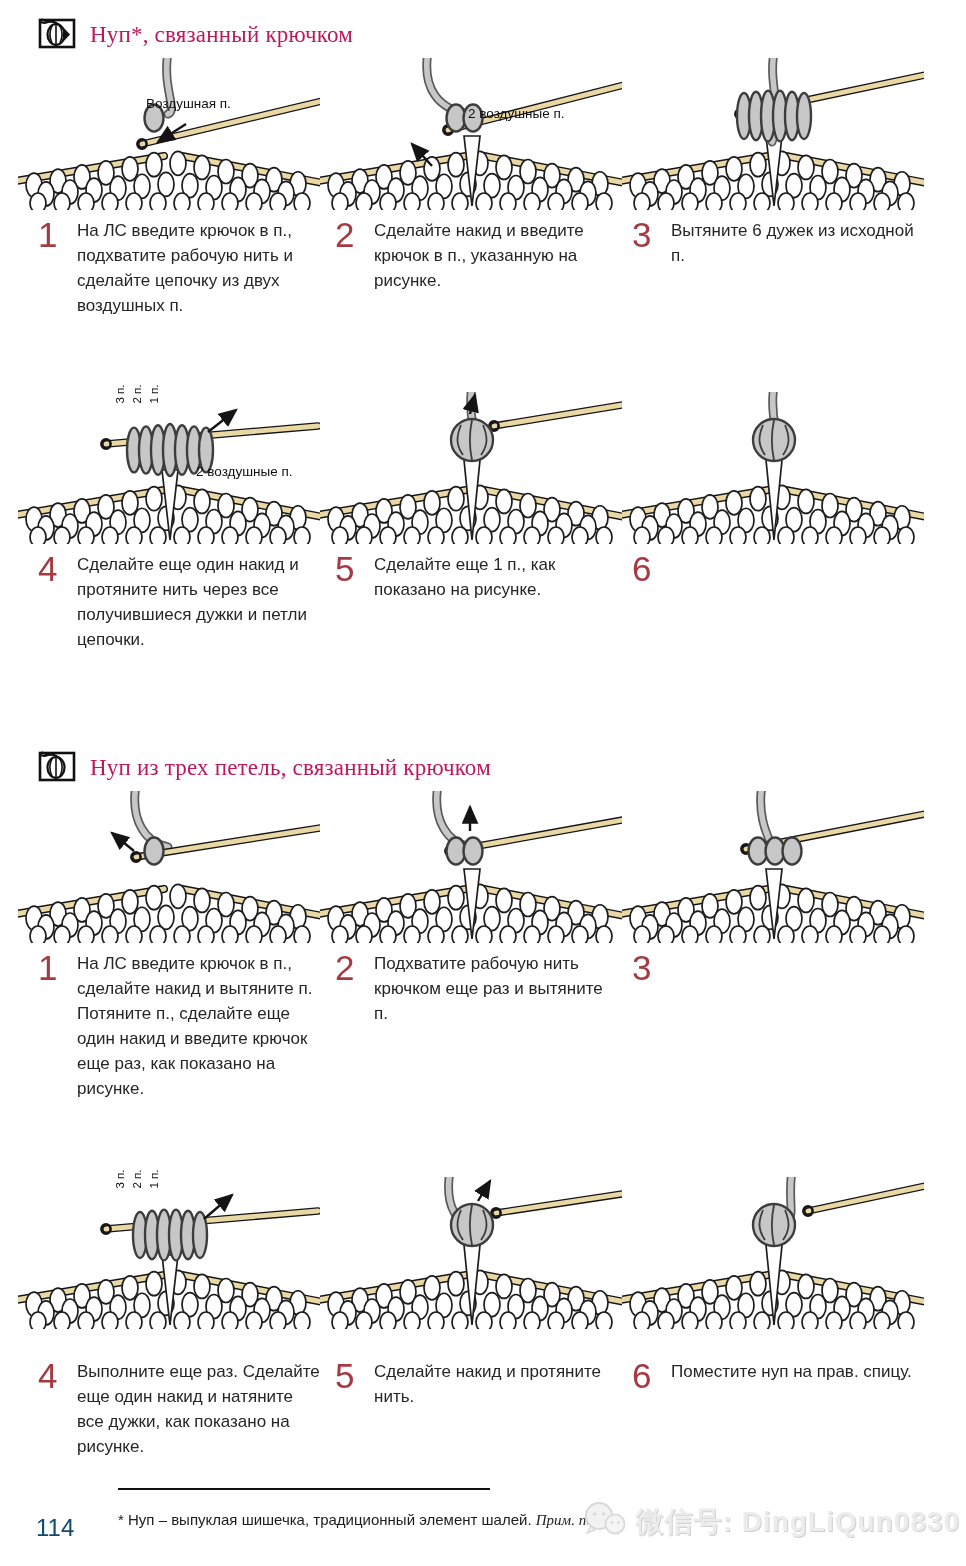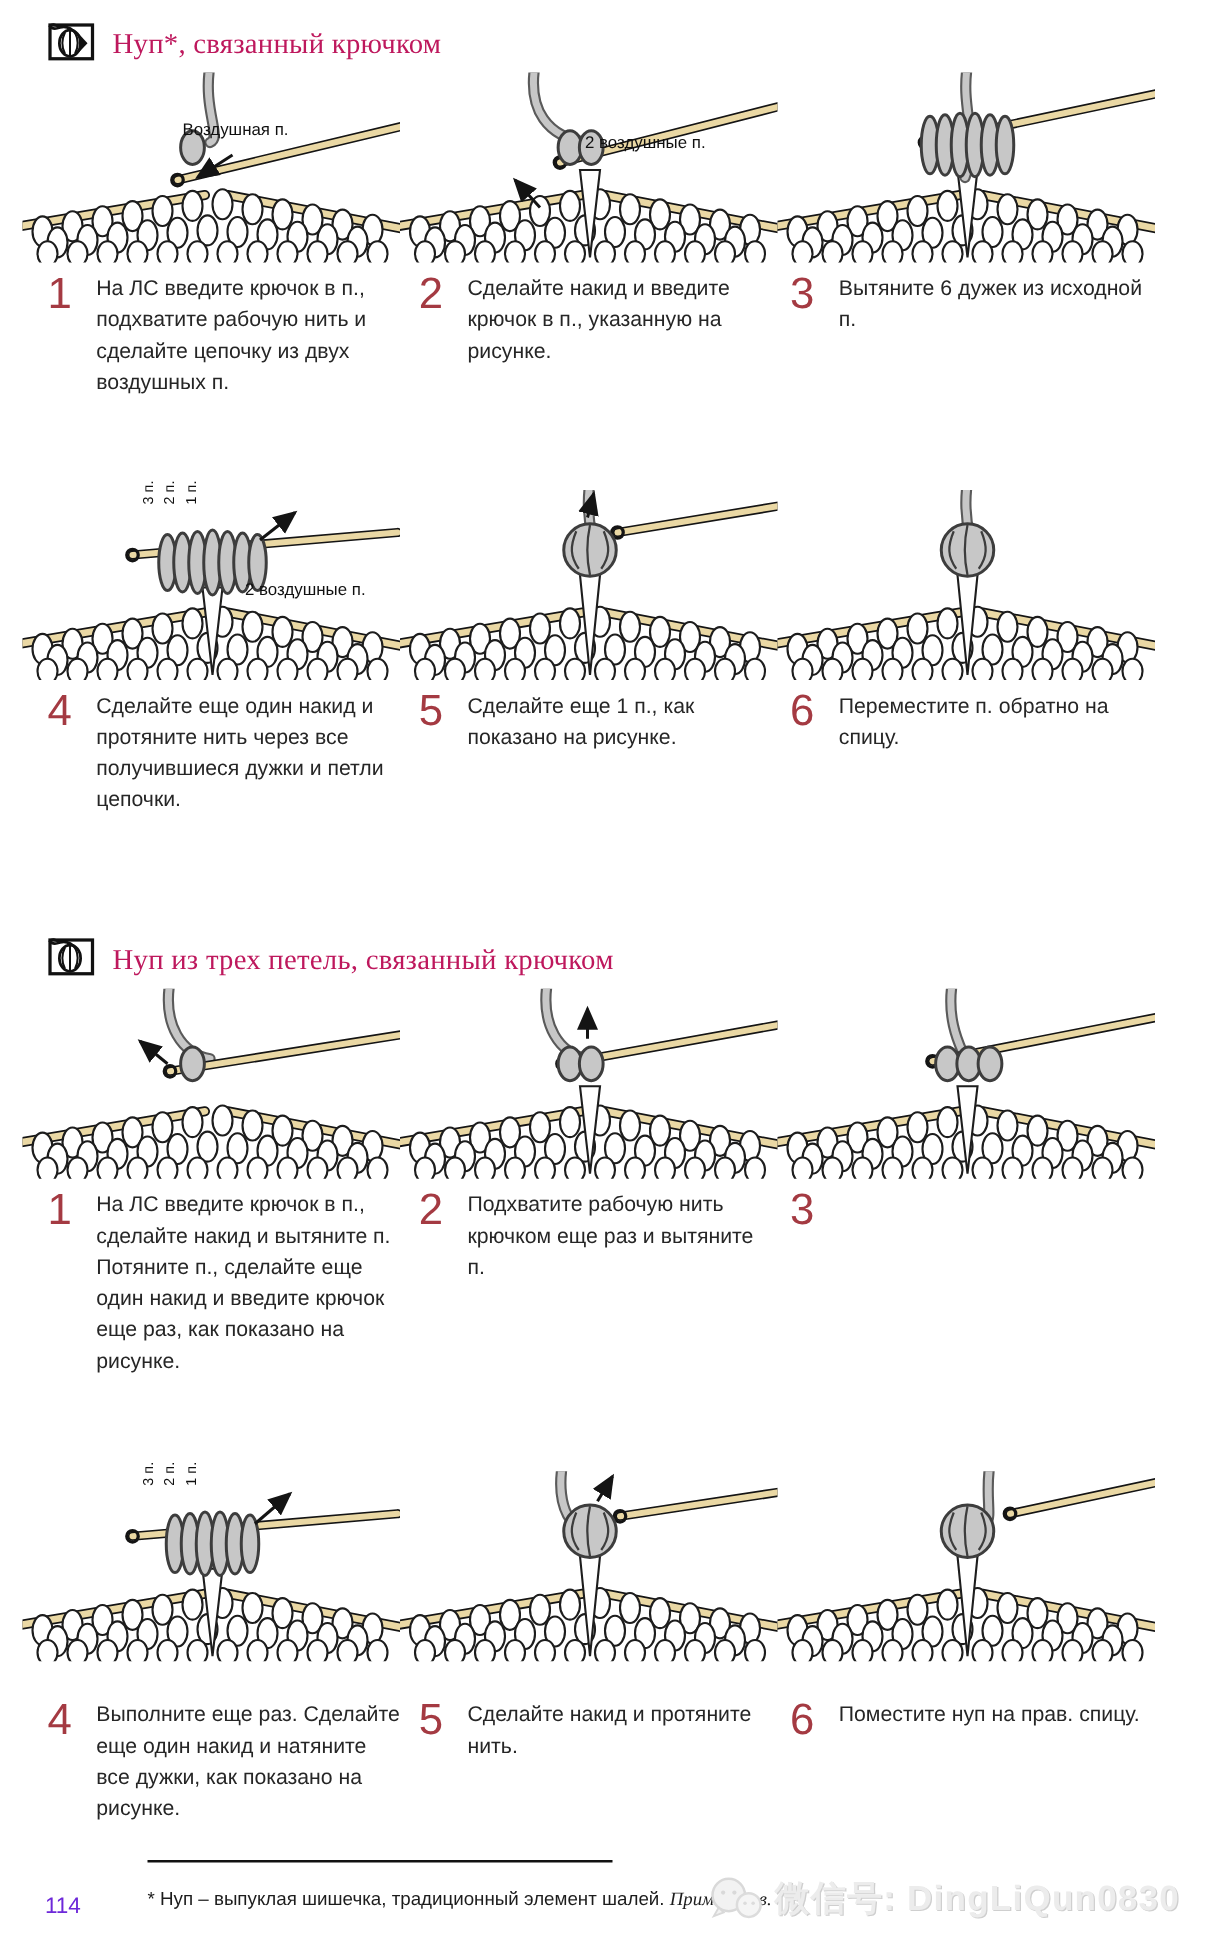--- a/index.html
+++ b/index.html
@@ -19,22 +19,22 @@
   .step-row{display:flex;padding-left:38px;margin-top:8px;}
   .step{width:297px;flex:none;display:flex;gap:11px;align-items:flex-start;}
   .num{font-size:35px;line-height:.95;color:#a43a42;width:28px;flex:none;text-align:left;}
   .stxt{font-size:17px;line-height:1.47;margin:1px 0 0;width:246px;color:#262626;}
   .sec2{margin-top:96px;}
   .mt14{margin-top:14px;} .mt20{margin-top:20px;} .mt30{margin-top:30px;}
   .mh140{min-height:140px;} .mh96{min-height:96px;} .mh186{min-height:186px;}
   .foot-rule{position:absolute;left:118px;top:1488px;width:372px;border-top:2.5px solid #111;}
   .footnote{position:absolute;left:118px;top:1496px;width:620px;font-size:15px;color:#1c1c1c;}
   .footnote i{font-family:"Liberation Serif","DejaVu Serif",serif;}
-  .pagenum{position:absolute;left:36px;top:1514px;font-size:18px;color:#6d28d9;}
-  .watermark{position:absolute;right:22px;top:1500px;display:flex;gap:8px;}
+  .pagenum{position:absolute;left:36px;top:1514px;font-size:24px;color:#0c4a6e;}
+  .watermark{position:absolute;right:6px;top:1500px;display:flex;align-items:center;gap:8px;}
   .wm-text{font-size:28px;font-weight:bold;color:#ececec;letter-spacing:1px;
            text-shadow:1px 1px 0 #cfcfcf,-1px -1px 0 #ffffff;}
 </style>
 </head>
 <body>
 
 <div class="page">
 
   <div class="sec-head" style="margin-top:16px">
     <span class="glyph">
@@ -422,21 +422,20 @@
     <div class="step">
       <span class="num">4</span>
       <p class="stxt">Сделайте еще один накид и протяните нить через все получившиеся дужки и петли цепочки.</p>
     </div>
     <div class="step">
       <span class="num">5</span>
       <p class="stxt">Сделайте еще 1 п., как показано на рисунке.</p>
     </div>
     <div class="step">
       <span class="num">6</span>
-      <p class="stxt">Переместите п. обратно на спицу.</p>
     </div>
   </div>
 
   <div class="sec-head sec2">
     <span class="glyph">
       <svg width="38" height="32" viewBox="0 0 38 32">
         <rect x="2" y="3" width="34" height="27" fill="#fff" stroke="#111" stroke-width="2.6"></rect>
         <ellipse cx="18" cy="17.5" rx="8.5" ry="10.5" fill="none" stroke="#111" stroke-width="2.2"></ellipse>
         <path d="M18 7 v21 M14 9 c-3 6 -3 11 0 17 M22 9 c3 6 3 11 0 17" stroke="#111" fill="none" stroke-width="1.6"></path>
         <path d="M10 5 q-6 -4 -8 -1 q2 3 8 1 q7 -2 13 5" stroke="#111" fill="none" stroke-width="2.2"></path>

